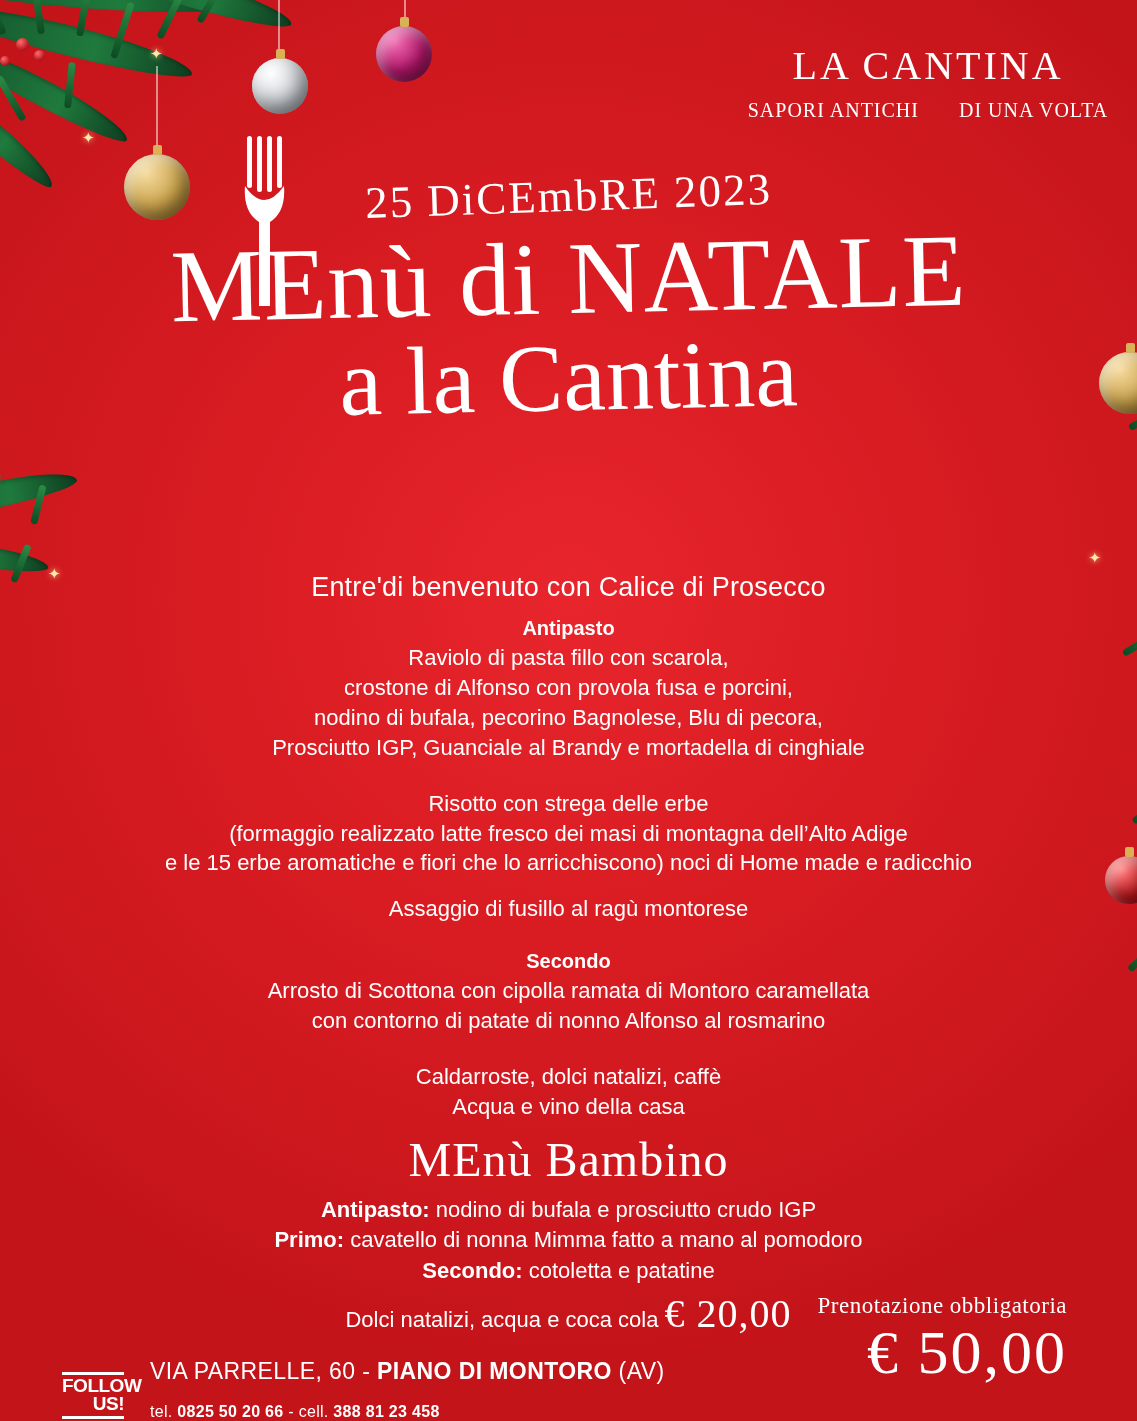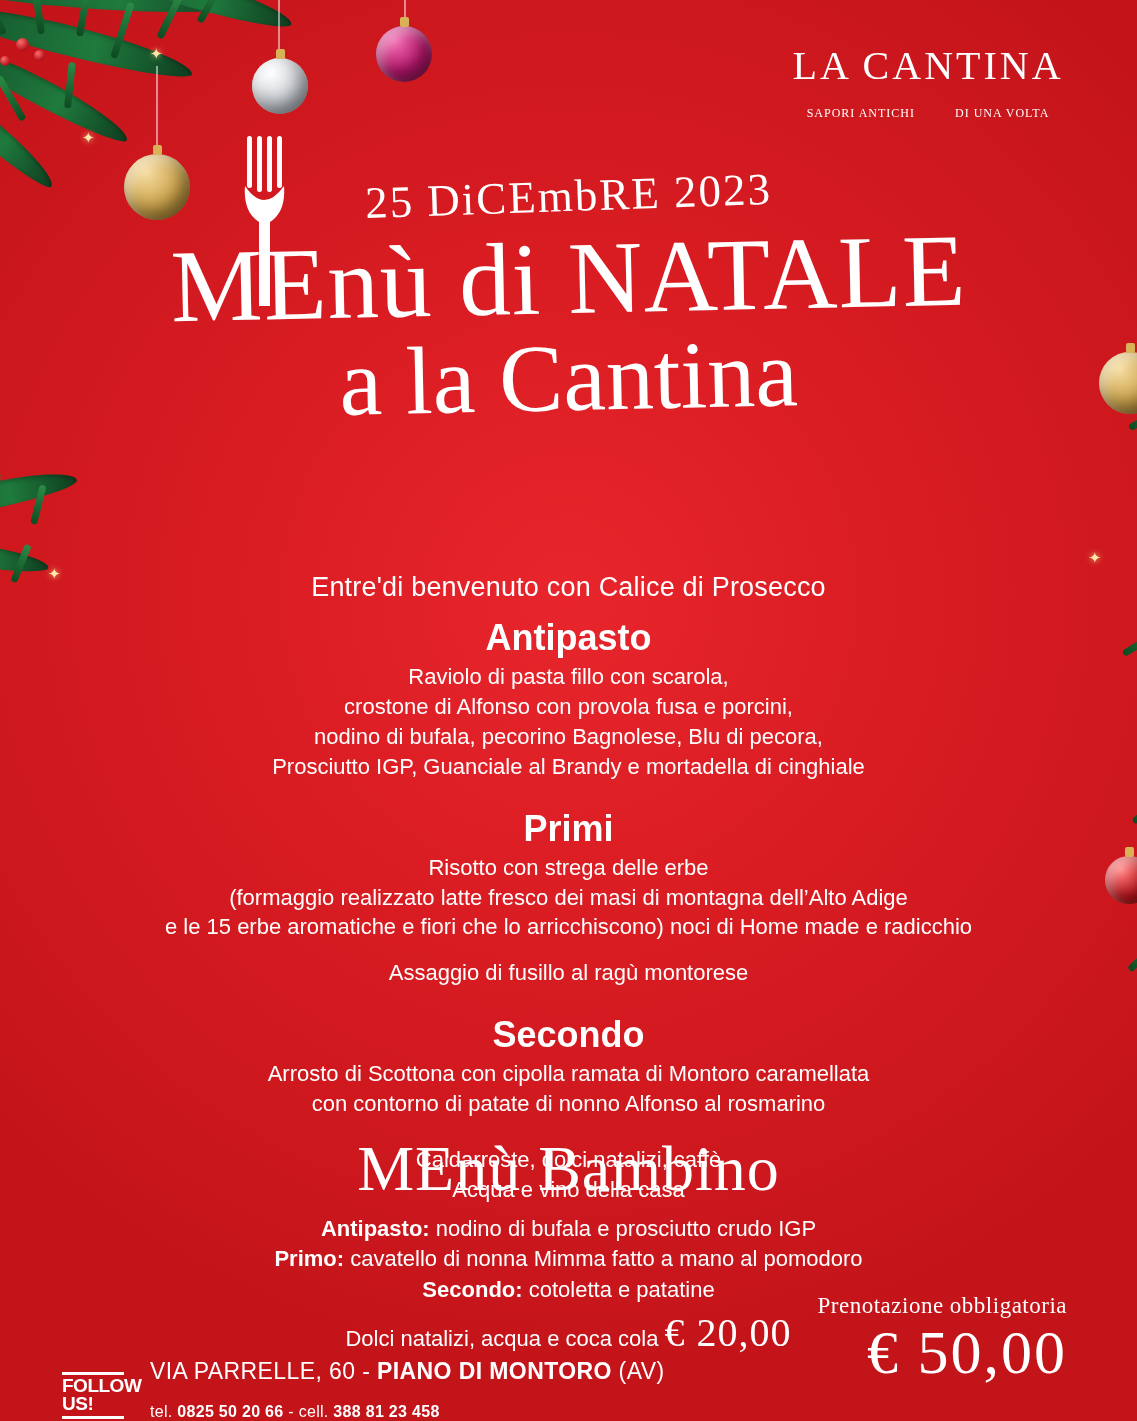--- a/index.html
+++ b/index.html
@@ -94,23 +94,23 @@
   }
   .logo-main {
     font-family: "Liberation Serif", serif;
     font-size: 40px;
     letter-spacing: 3px;
     line-height: 1;
     white-space: nowrap;
   }
   .logo-sub {
     font-family: "Liberation Serif", serif;
-    font-size: 12px;
+    font-size: 20px;
     letter-spacing: 1px;
-    margin-top: 20px;
+    margin-top: 13px;
     display: flex;
     justify-content: center;
     gap: 40px;
     white-space: nowrap;
   }
 
   
   .fork {
     position: absolute;
     left: 243px;
@@ -152,56 +152,56 @@
     width: 100%;
     text-align: center;
   }
   .welcome {
     font-size: 27px;
     font-weight: normal;
     letter-spacing: .2px;
     margin-bottom: 14px;
   }
   .section-head {
-    font-size: 36px;
+    font-size: 20px;
     font-weight: bold;
     margin-bottom: 3px;
   }
   .line {
     font-size: 22px;
     line-height: 1.36;
     font-weight: 400;
   }
   .gap-sm { height: 16px; }
   .gap-md { height: 26px; }
 
   
   .kids { position: absolute; top: 1132px; left: 0; width: 100%; text-align: center; }
   .kids-title {
     font-family: "Liberation Serif", serif;
-    font-size: 64px;
+    font-size: 48px;
     letter-spacing: 1px;
     margin-bottom: 8px;
   }
   .kids-line { font-size: 22px; line-height: 1.38; }
   .kids-line b { font-weight: bold; }
   .kids-price {
     font-family: "Liberation Serif", serif;
     font-size: 40px;
     letter-spacing: 1px;
   }
 
   
   .footer { position: absolute; bottom: 0; left: 0; width: 100%; height: 105px; }
   .follow {
     position: absolute;
     left: 62px;
     bottom: 2px;
     width: 62px;
-    text-align: left;
+    text-align: right;
     font-weight: bold;
     font-size: 19px;
     line-height: .98;
     letter-spacing: -.5px;
     border-top: 3px solid #fff;
     border-bottom: 3px solid #fff;
     padding: 2px 0;
   }
   .address {
     position: absolute;
@@ -341,21 +341,20 @@
     <div class="welcome">Entre'di benvenuto con Calice di Prosecco</div>
 
     <div class="section-head">Antipasto</div>
     <div class="line">Raviolo di pasta fillo con scarola,</div>
     <div class="line">crostone di Alfonso con provola fusa e porcini,</div>
     <div class="line">nodino di bufala, pecorino Bagnolese, Blu di pecora,</div>
     <div class="line">Prosciutto IGP, Guanciale al Brandy e mortadella di cinghiale</div>
 
     <div class="gap-md"></div>
 
-    <div class="section-head">Primi</div>
     <div class="line">Risotto con strega delle erbe</div>
     <div class="line">(formaggio realizzato latte fresco dei masi di montagna dell’Alto Adige</div>
     <div class="line">e le 15 erbe aromatiche e fiori che lo arricchiscono) noci di Home made e radicchio</div>
     <div class="gap-sm"></div>
     <div class="line">Assaggio di fusillo al ragù montorese</div>
 
     <div class="gap-md"></div>
 
     <div class="section-head">Secondo</div>
     <div class="line">Arrosto di Scottona con cipolla ramata di Montoro caramellata</div>

